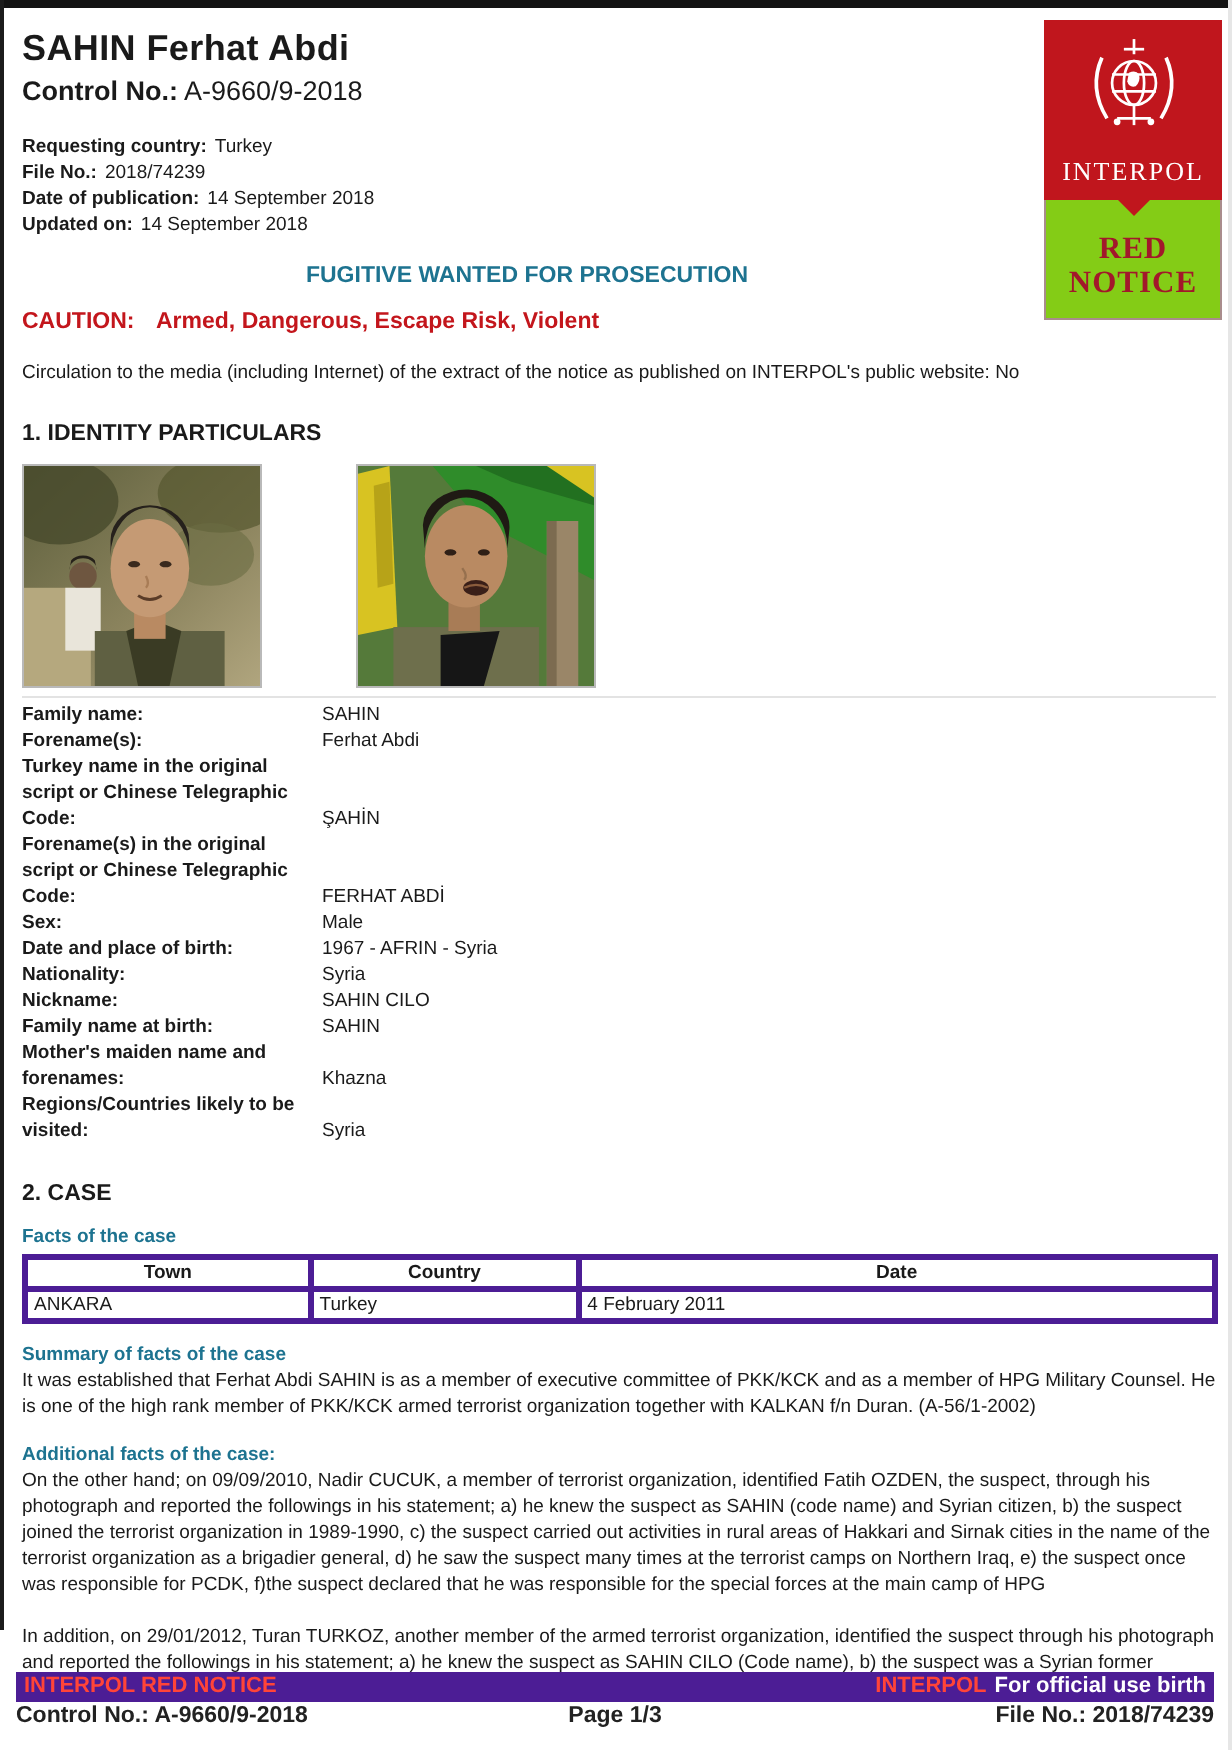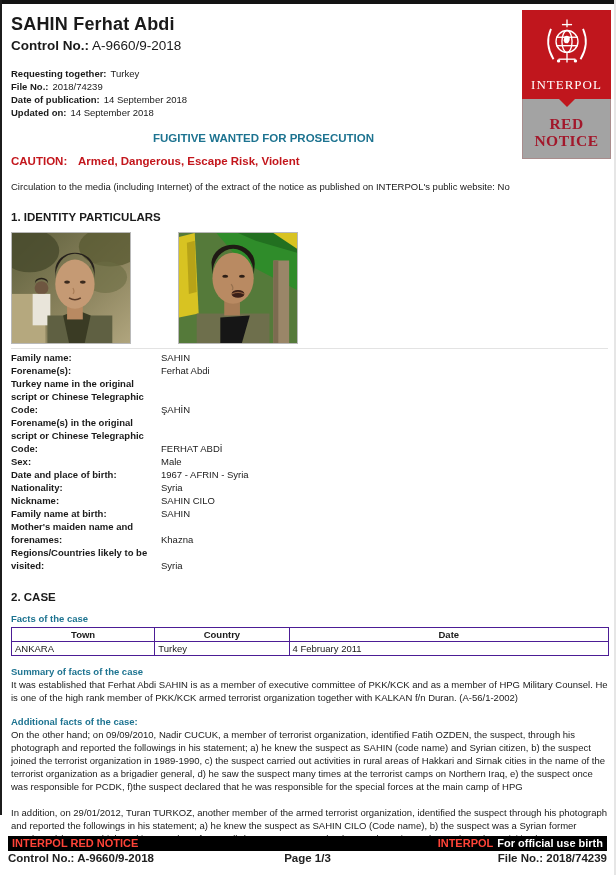--- a/index.html
+++ b/index.html
@@ -20,21 +20,21 @@
   .meta-label { font-weight:bold; }
   .meta-value { margin-left:4px; }
 
   
   .badge { position:absolute; top:10px; right:5px; width:89px; }
   .badge-red { background:#c0161d; padding:7px 0 6px 0; text-align:center; }
   .badge-org { color:#fff; font-family:"Liberation Serif", serif; font-size:13px; letter-spacing:1px; margin-top:2px; }
   .badge-notch { width:0; height:0; margin:0 auto; border-left:8px solid transparent;
     border-right:8px solid transparent; border-top:8px solid #c0161d; position:relative; z-index:2; }
   .badge-white { border:1px solid #a98c8c; border-top:none; margin-top:-8px;
-    padding:16px 0 9px 0; text-align:center; background:#a3a3a3; }
+    padding:16px 0 9px 0; text-align:center; background:#84cc16; }
   .badge-type { color:#a2182b; font-family:"Liberation Serif", serif; font-weight:bold;
     font-size:15.5px; line-height:17px; letter-spacing:.5px; }
 
   
   .banner { width:505px; text-align:center; color:#1d7390; font-weight:bold; font-size:11.5px; margin-top:13px; }
   .caution { color:#c3161c; font-weight:bold; font-size:11.5px; margin-top:11px; }
   .caution .sp { display:inline-block; width:8px; }
   .circulation { font-size:9.5px; margin-top:14px; }
   .sec-heading { font-size:11.5px; font-weight:bold; margin-top:19px; }
 
@@ -47,29 +47,29 @@
 
   
   .fields { margin-top:2px; font-size:9.5px; line-height:13px; }
   .field-row { display:flex; }
   .field-label { width:150px; font-weight:bold; }
   .field-value { align-self:flex-end; }
 
   
   .sub-heading { color:#1d7390; font-weight:bold; font-size:9.5px; margin-top:10px; }
   table.facts { border-collapse:collapse; width:598px; margin-top:3px; font-size:9.5px; }
-  table.facts th, table.facts td { border:1px solid #4c1d95; padding:0 3px; height:13px; }
+  table.facts th, table.facts td { border:3px solid #4c1d95; padding:0 3px; height:13px; }
   table.facts th { font-weight:bold; text-align:center; }
   table.facts td { text-align:left; }
   .body-text { font-size:9.5px; line-height:13px; margin:1px 0 0 0; }
   .para { font-size:9.5px; line-height:13px; margin:0 0 13px 0; }
 
   
   .footer { position:absolute; left:8px; right:9px; top:836px; }
-  .footer-bar { background:#000000; display:flex; justify-content:space-between;
+  .footer-bar { background:#4c1d95; display:flex; justify-content:space-between;
     padding:1px 4px 2px 4px; font-size:11px; font-weight:bold; }
   .bar-left { color:#ff4438; }
   .bar-right .hi { color:#ff4438; }
   .bar-right .rest { color:#ffffff; margin-left:4px; }
   .footer-line { display:flex; margin-top:1px; font-size:11.5px; font-weight:bold; color:#222; }
   .footer-line span { flex:1; }
   .fl-center { text-align:center; }
   .fl-right { text-align:right; }
 </style>
 </head>
@@ -109,21 +109,21 @@
   </div>
 
   <div class="content">
 
     <div class="title">SAHIN Ferhat Abdi</div>
     <div class="control-line">
       <span class="lbl">Control No.:</span>
       <span>A-9660/9-2018</span>
     </div>
     <div>
-        <div class="meta-line"><span class="meta-label">Requesting together:</span><span class="meta-value">Turkey</span></div>
+        <div class="meta-line"><span class="meta-label">Requesting country:</span><span class="meta-value">Turkey</span></div>
         <div class="meta-line"><span class="meta-label">File No.:</span><span class="meta-value">2018/74239</span></div>
         <div class="meta-line"><span class="meta-label">Date of publication:</span><span class="meta-value">14 September 2018</span></div>
         <div class="meta-line"><span class="meta-label">Updated on:</span><span class="meta-value">14 September 2018</span></div>
       </div>
 
     <div class="banner">FUGITIVE WANTED FOR PROSECUTION</div>
 
     <div class="caution">
       <span>CAUTION:</span><span class="sp"></span>
       <span>Armed, Dangerous, Escape Risk, Violent</span>

